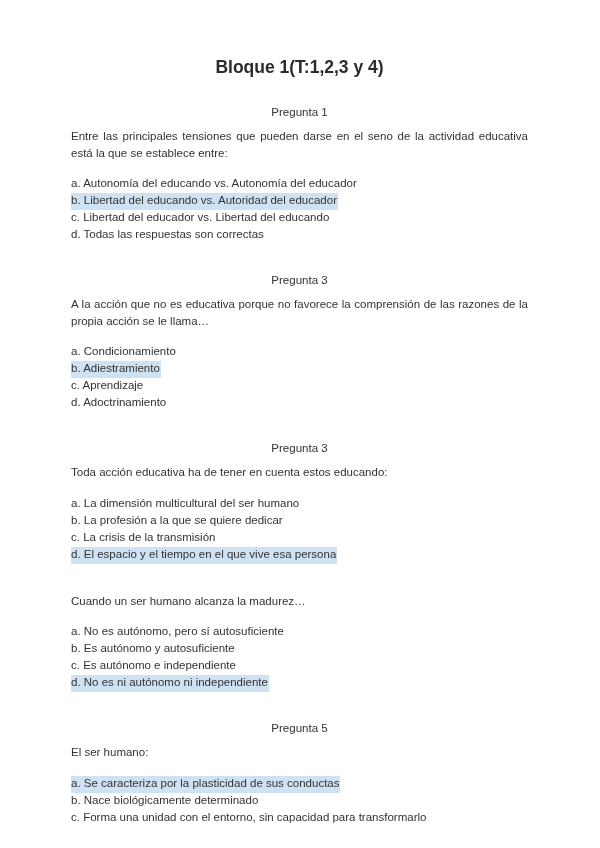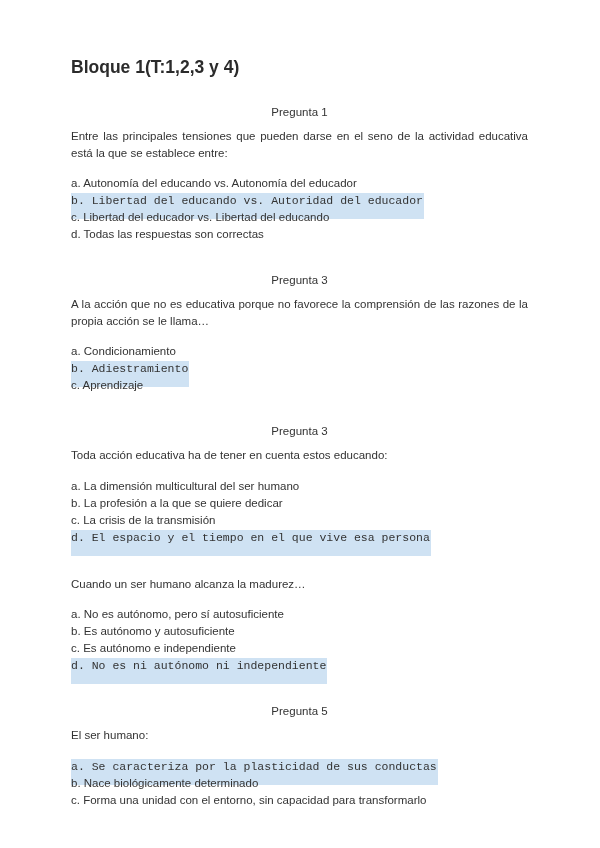--- a/index.html
+++ b/index.html
@@ -14,20 +14,21 @@
     .page {
       width: 600px;
       height: 848px;
       background: #ffffff;
       padding: 56px 72px 0 71px;
     }
     .doc-title {
       font-size: 17.5px;
       line-height: 22px;
       font-weight: bold;
+      text-align: center;
       color: #2b2b2b;
       margin-bottom: 27px;
     }
     .question { margin-bottom: 30px; }
     .q-label {
       font-size: 11.5px;
       line-height: 14px;
       margin-bottom: 9px;
       text-align: center;
     }
@@ -38,22 +39,21 @@
       margin-bottom: 14px;
     }
     .options { }
     .option {
       font-size: 11.5px;
       line-height: 17px;
       white-space: nowrap;
     }
     .option .hl {
       background: var(--hl, #cfe2f3);
-      padding: 1px 1px 12px 0;
-      font-family: Liberation Mono, monospace;
+      padding: 1px 1px 4px 0;
     }
   </style>
 </head>
 <body>
 
 <div class="page">
   <h1 class="doc-title">Bloque 1(T:1,2,3 y 4)</h1>
   <div id="questions">
       <section class="question">
         <p class="q-label">Pregunta 1</p>
@@ -65,20 +65,21 @@
           <p class="option"><span>d. Todas las respuestas son correctas</span></p>
         </div>
       </section>
       <section class="question">
         <p class="q-label">Pregunta 3</p>
         <p class="q-prompt">A la acción que no es educativa porque no favorece la comprensión de las razones de la propia acción se le llama…</p>
         <div class="options">
           <p class="option"><span>a. Condicionamiento</span></p>
           <p class="option"><span class="hl">b. Adiestramiento</span></p>
           <p class="option"><span>c. Aprendizaje</span></p>
+          <p class="option"><span>d. Adoctrinamiento</span></p>
         </div>
       </section>
       <section class="question">
         <p class="q-label">Pregunta 3</p>
         <p class="q-prompt">Toda acción educativa ha de tener en cuenta estos educando:</p>
         <div class="options">
           <p class="option"><span>a. La dimensión multicultural del ser humano</span></p>
           <p class="option"><span>b. La profesión a la que se quiere dedicar</span></p>
           <p class="option"><span>c. La crisis de la transmisión</span></p>
           <p class="option"><span class="hl">d. El espacio y el tiempo en el que vive esa persona</span></p>

